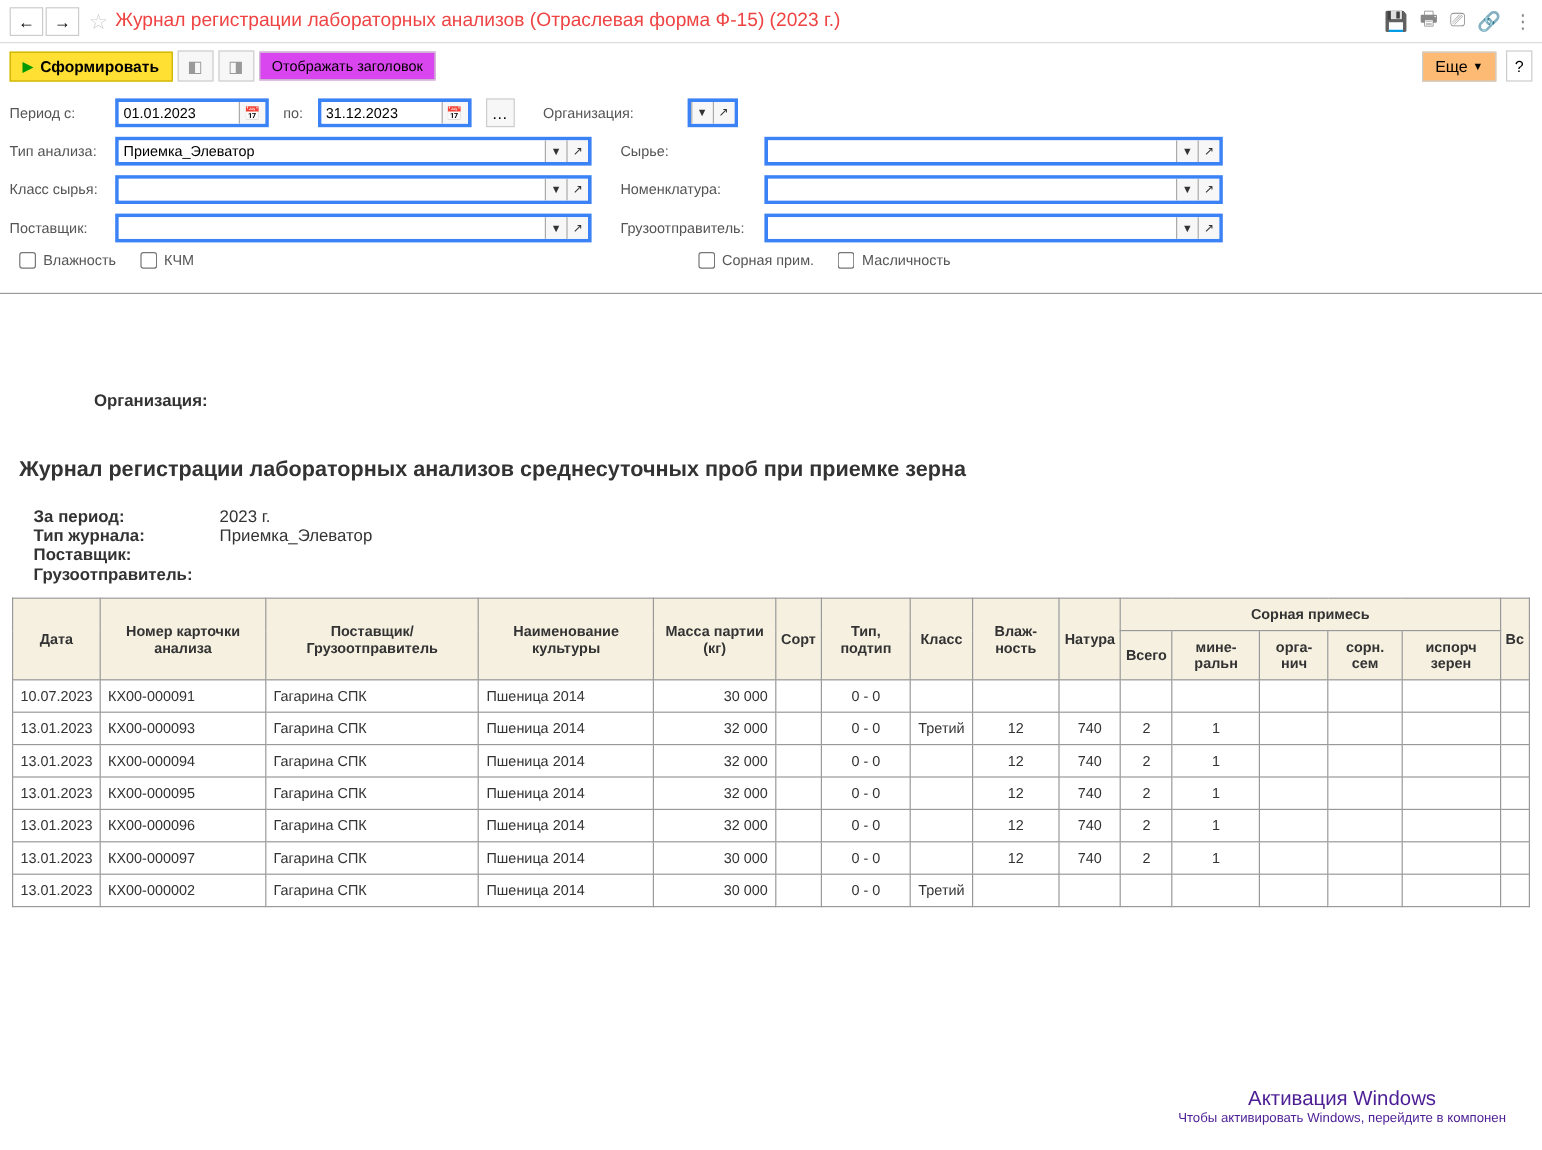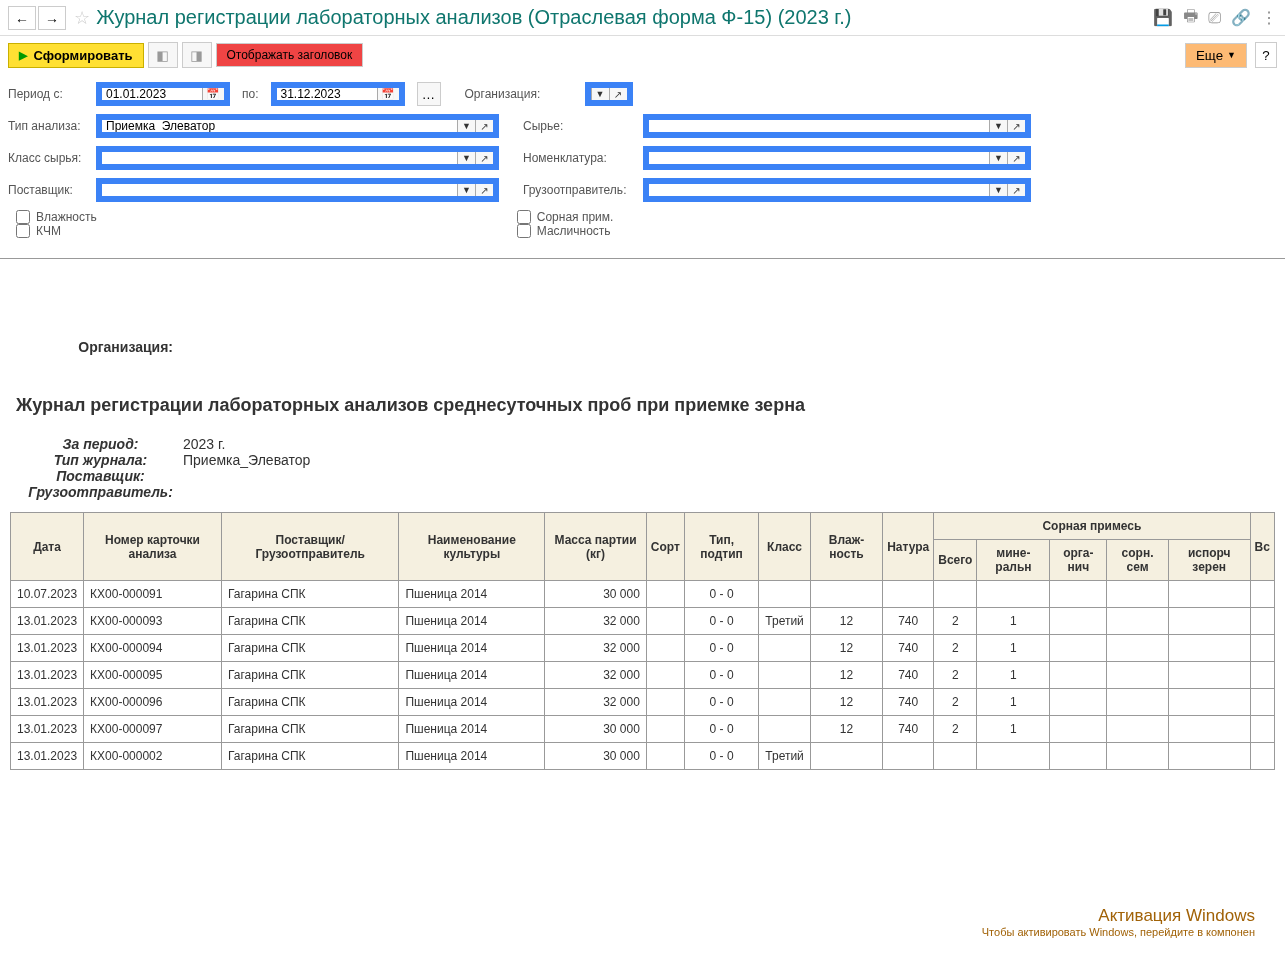--- a/index.html
+++ b/index.html
@@ -26,22 +26,22 @@
       justify-content: center;
       cursor: pointer;
       font-size: 14px;
     }
     .star-icon {
       margin: 0 6px;
       color: #ccc;
       font-size: 18px;
     }
     .page-title {
-      font-size: 20px;
-      color: #0f766e;
+      font-size: 16px;
+      color: #ef4444;
       flex: 1;
     }
     .header-icons {
       display: flex;
       gap: 10px;
       align-items: center;
     }
     .header-icons span {
       color: #888;
       cursor: pointer;
@@ -74,21 +74,21 @@
       border: 1px solid #ccc;
       background: #f7f7f7;
       cursor: pointer;
       display: flex;
       align-items: center;
       justify-content: center;
       color: #999;
     }
     .btn-header-toggle {
       border: 1px solid #ccc;
-      background: #ef4444;
+      background: #d946ef;
       padding: 4px 10px;
       cursor: pointer;
       font-size: 12px;
     }
     .btn-more {
       border: 1px solid #ccc;
       background: #fdba74;
       padding: 4px 10px;
       cursor: pointer;
       display: flex;
@@ -118,21 +118,21 @@
       gap: 8px;
     }
     .filter-label {
       width: 80px;
       font-size: 12px;
       color: #555;
     }
     .filter-label.wl { width: 112px; }
     .input-wrap {
       display: flex;
-      border: 6px solid #3b82f6;
+      border: 3px solid #3b82f6;
       height: 24px;
     }
     .input-date {
       width: 100px;
       border: none;
       padding: 0 4px;
       font-size: 12px;
     }
     .input-cal {
       width: 22px;
@@ -184,22 +184,21 @@
       margin-left: 4px;
       cursor: pointer;
     }
     .checkbox-row {
       display: flex;
       gap: 200px;
       padding: 0 8px;
     }
     .checkbox-col {
       display: flex;
-      flex-direction: column;
-      gap: 0;
+      gap: 20px;
     }
     .checkbox-item {
       display: flex;
       align-items: center;
       gap: 6px;
       font-size: 12px;
       color: #555;
     }
     .checkbox-item input {
       width: 14px;
@@ -236,24 +235,23 @@
     .report-meta {
       margin-left: 18px;
       font-size: 14px;
       margin-bottom: 12px;
     }
     .report-meta-row {
       display: flex;
     }
     .report-meta-label {
       width: 155px;
-      text-align: center;
+      text-align: left;
       font-weight: bold;
       padding-right: 10px;
-      font-style: italic;
     }
     .data-table {
       border-collapse: collapse;
       width: 100%;
       font-size: 12px;
     }
     .data-table th {
       background: #f5f0e0;
       border: 1px solid #999;
       padding: 6px 4px;
@@ -265,23 +263,23 @@
       border: 1px solid #999;
       padding: 6px 6px;
       vertical-align: top;
     }
     .td-right { text-align: right; }
     .td-center { text-align: center; }
     .watermark {
       position: fixed;
       bottom: 20px;
       right: 30px;
-      color: #a16207;
+      color: #4c1d95;
       font-size: 17px;
-      text-align: right;
+      text-align: center;
       pointer-events: none;
     }
     .watermark .sub {
       font-size: 11px;
     }
   </style>
 </head>
 <body>
 
 <div class="header-bar">

